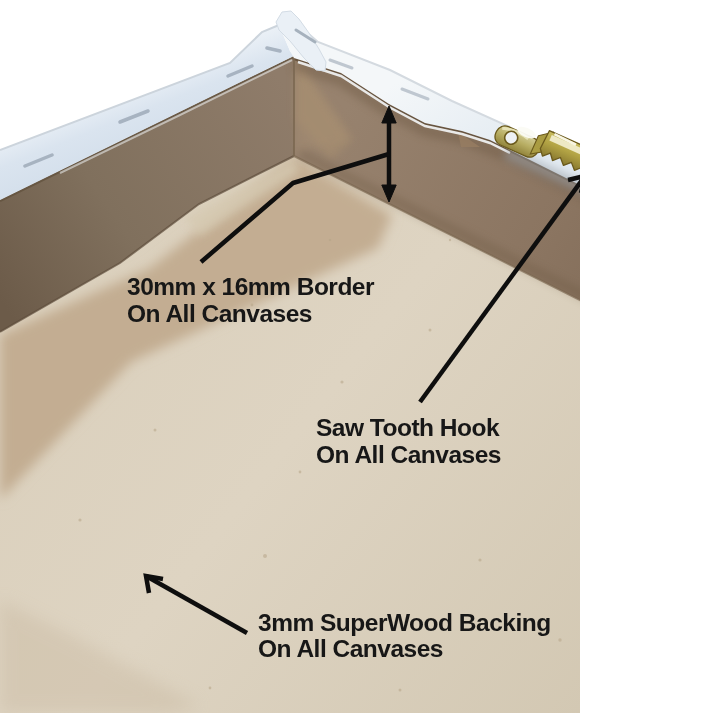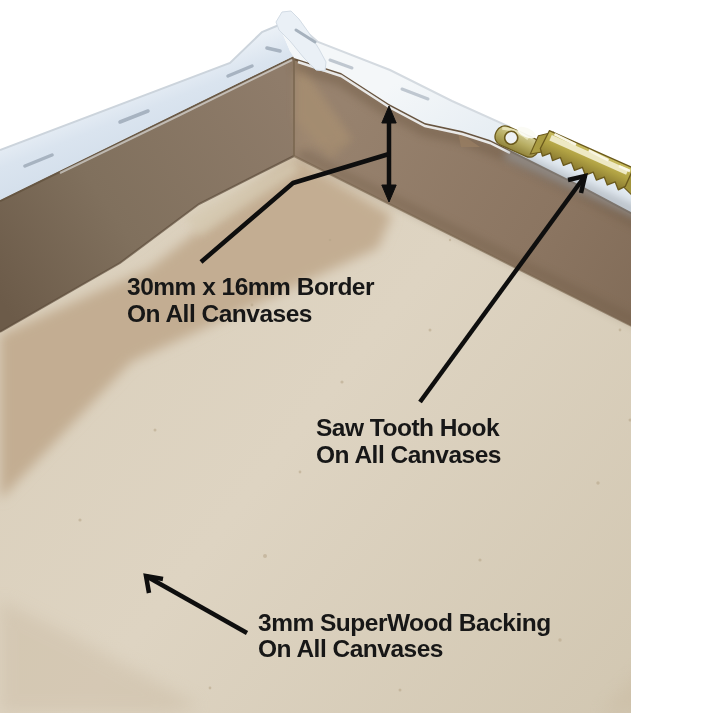--- a/index.html
+++ b/index.html
@@ -1,16 +1,16 @@
 <!DOCTYPE html>
 <html><head>
 <meta charset="utf-8">
 <style>
   html,body{margin:0;padding:0;background:#ffffff;}
-  .stage{position:relative;width:631px;height:713px;overflow:hidden;
+  .stage{position:relative;width:580px;height:713px;overflow:hidden;
     font-family:"Liberation Sans", sans-serif;}
 </style>
 </head>
 <body>
 <div class="stage">
 <svg width="713" height="713" viewBox="0 0 713 713" xmlns="http://www.w3.org/2000/svg">
   <defs>
     <linearGradient id="floorG" x1="0" y1="150" x2="713" y2="713" gradientUnits="userSpaceOnUse">
       <stop offset="0" stop-color="#d9ceba"></stop>
       <stop offset="0.45" stop-color="#ded4c2"></stop>

